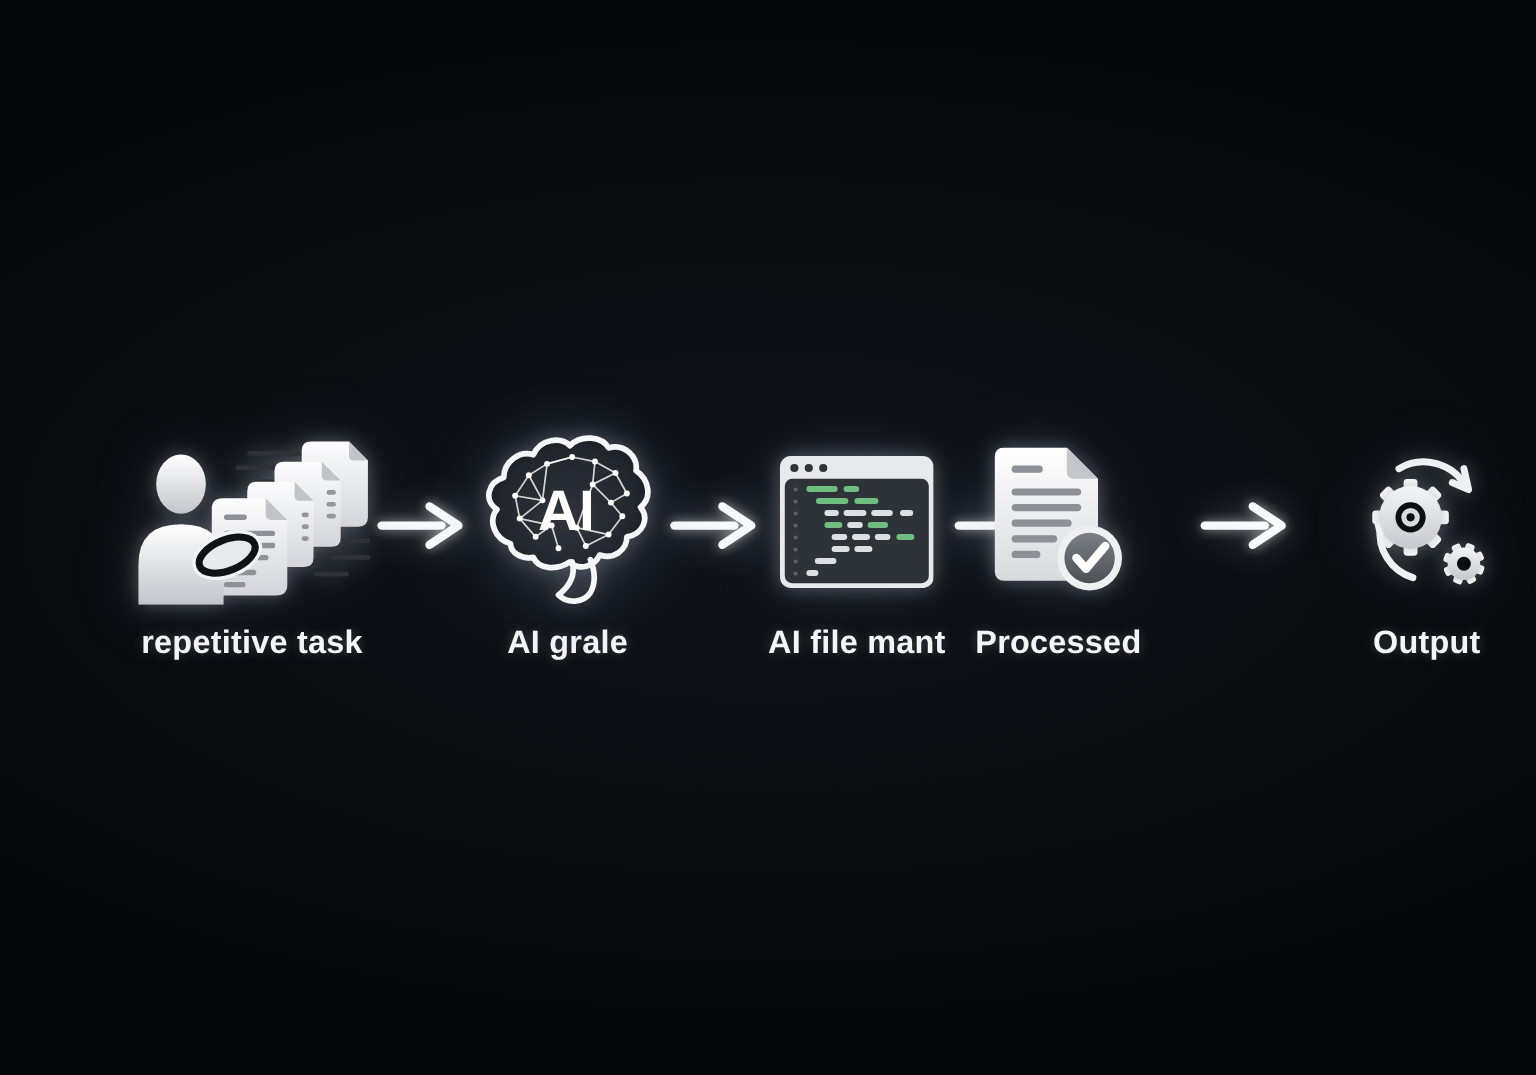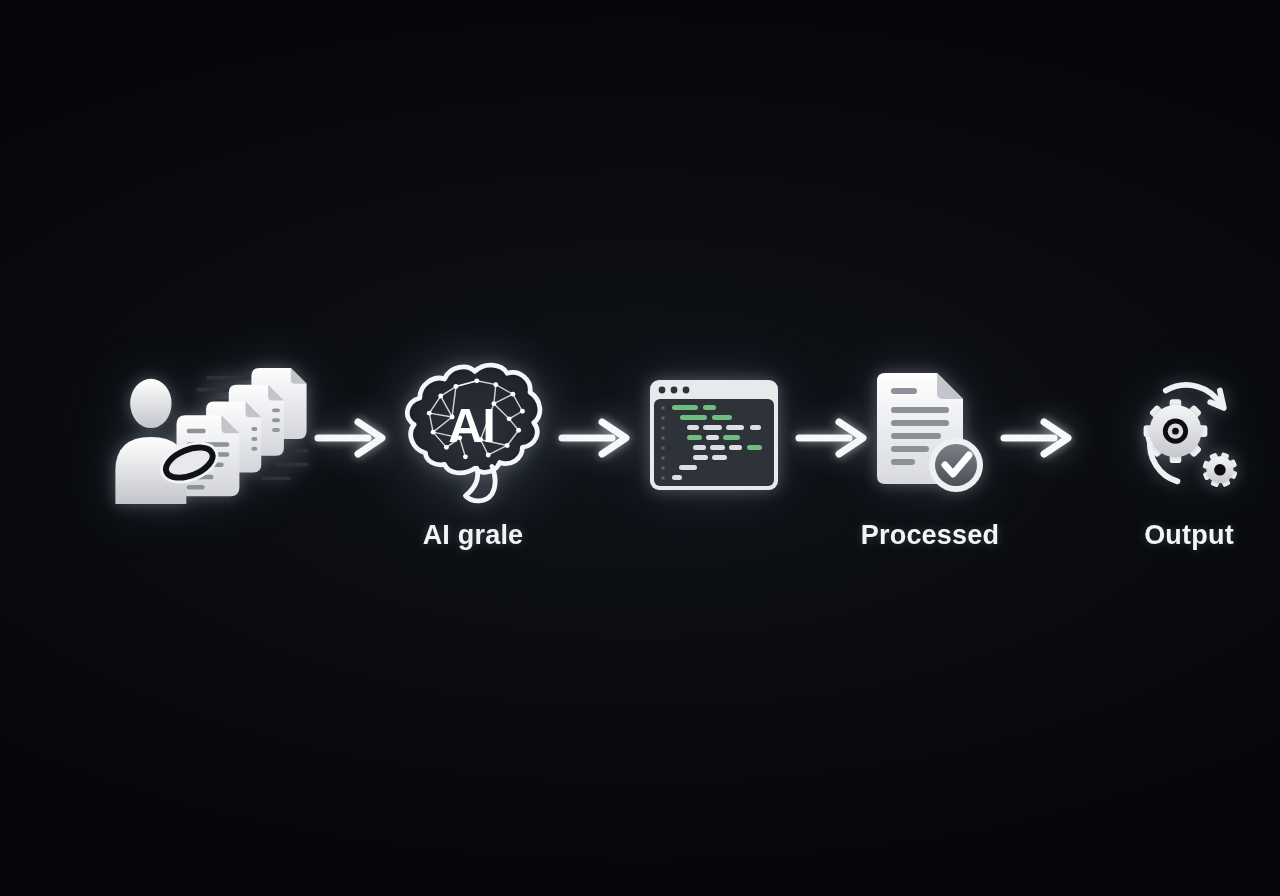--- a/index.html
+++ b/index.html
@@ -101,20 +101,21 @@
           <ellipse cx="40" cy="38" rx="21" ry="25" fill="url(#gPerson)"></ellipse>
           <path d="M4,140 V106 Q4,72 40,72 Q76,72 76,106 V140 Z" fill="url(#gPerson)"></path>
         </g>
 
         <g transform="rotate(-22 79 98)">
           <ellipse cx="79" cy="98" rx="29" ry="17" fill="none" stroke="#f2f3f6" stroke-width="4"></ellipse>
           <ellipse cx="79" cy="98" rx="25" ry="13" fill="#e8e9ed" stroke="#101216" stroke-width="6"></ellipse>
         </g>
       </svg>
     </div>
+    <div class="step-label">repetitive task</div>
   </div>
 
   <div class="connector" style="left:312px">
     <svg width="80" height="44" viewBox="0 0 80 44" fill="none" stroke="#f8f9fb" stroke-width="7" stroke-linecap="round" stroke-linejoin="round">
       <path d="M6,22 H56"></path>
         <path d="M46,6 L70,22 L46,38"></path>
     </svg>
   </div>
 
   <div class="step" style="left:363px">
@@ -203,30 +204,31 @@
             <rect x="60" y="65" width="15" height="5" rx="2.5" fill="#dde0e3"></rect>
             <rect x="79" y="65" width="13" height="5" rx="2.5" fill="#dde0e3"></rect>
             <rect x="97" y="65" width="15" height="5" rx="2.5" fill="var(--accent-green)"></rect>
           <rect x="43" y="75" width="15" height="5" rx="2.5" fill="#dde0e3"></rect>
             <rect x="62" y="75" width="15" height="5" rx="2.5" fill="#dde0e3"></rect>
           <rect x="29" y="85" width="18" height="5" rx="2.5" fill="#dde0e3"></rect>
           <rect x="22" y="95" width="10" height="5" rx="2.5" fill="#dde0e3"></rect>
         </g>
       </svg>
     </div>
+    <div class="step-label">AI file mant</div>
   </div>
 
   <div class="connector" style="left:793px">
     <svg width="80" height="44" viewBox="0 0 80 44" fill="none" stroke="#f8f9fb" stroke-width="7" stroke-linecap="round" stroke-linejoin="round">
       <path d="M6,22 H56"></path>
         <path d="M46,6 L70,22 L46,38"></path>
     </svg>
   </div>
 
-  <div class="step" style="left:820px">
+  <div class="step" style="left:772px">
     <div class="icon-area">
       <svg width="110" height="124" viewBox="0 0 110 124">
         <defs>
           <linearGradient id="gDoc2" x1="0" y1="0" x2="0" y2="1">
             <stop offset="0" stop-color="#ffffff"></stop>
               <stop offset="1" stop-color="#d8dade"></stop>
           </linearGradient>
           <linearGradient id="gBadge" x1="0" y1="0" x2="0" y2="1">
             <stop offset="0" stop-color="#7b8087"></stop>
               <stop offset="1" stop-color="#4b5056"></stop>

